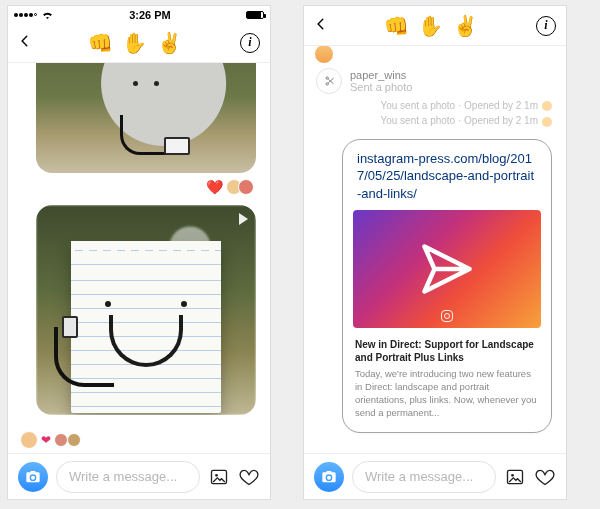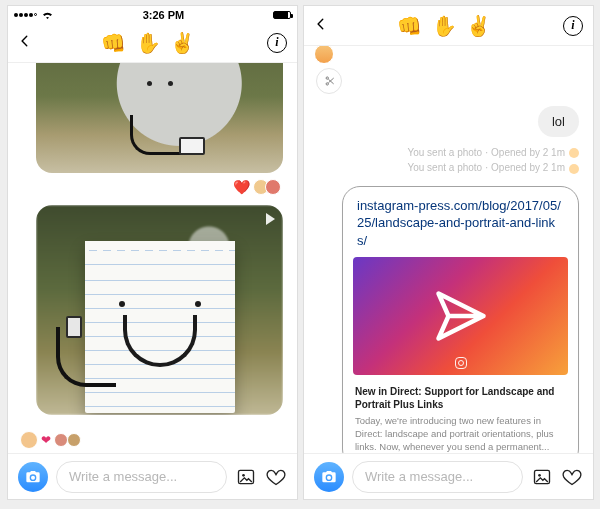--- a/index.html
+++ b/index.html
@@ -7,21 +7,21 @@
     font-family: -apple-system, BlinkMacSystemFont, "Helvetica Neue", Arial, sans-serif;
     background: #eee;
     width: 600px;
     height: 509px;
     overflow: hidden;
   }
   .shot {
     background: #fff;
     position: absolute;
     top: 5px;
-    width: 291px;
+    width: 264px;
     height: 495px;
     border: 1px solid #ddd;
     display: flex;
     flex-direction: column;
     overflow: hidden;
   }
   #shot-left { left: 7px; }
   #shot-right { left: 303px; }
 
   
@@ -368,25 +368,26 @@
 
   <div class="content" style="position:relative;">
     <span class="tiny-av-top"></span>
 
     <div class="thread-head" style="margin-top:18px;">
       <div class="avatar-mini">
         <svg class="scis" viewBox="0 0 24 24">
             <path d="M7 7a2 2 0 104 0 2 2 0 00-4 0zm0 10a2 2 0 104 0 2 2 0 00-4 0zM11 9l9 8m0-10l-9 8" stroke="#777" stroke-width="1.6" fill="none"></path>
           </svg>
       </div>
-    </div>
-
-    <div class="bubble-lol">
-      <span>lol</span>
-    </div>
+      <div class="thread-meta">
+        <span class="thread-user">paper_wins</span>
+        <span class="thread-sub">Sent a photo</span>
+      </div>
+    </div>
+
 
     <div class="receipt">
       <span>You sent a photo · Opened by 2</span> <span>1m</span><span class="dot"></span>
     </div>
     <div class="receipt">
       <span>You sent a photo · Opened by 2</span> <span>1m</span><span class="dot"></span>
     </div>
 
     <div class="linkcard">
       <div class="url">instagram-press.com/blog/2017/05/25/landscape-and-portrait-and-links/</div>

